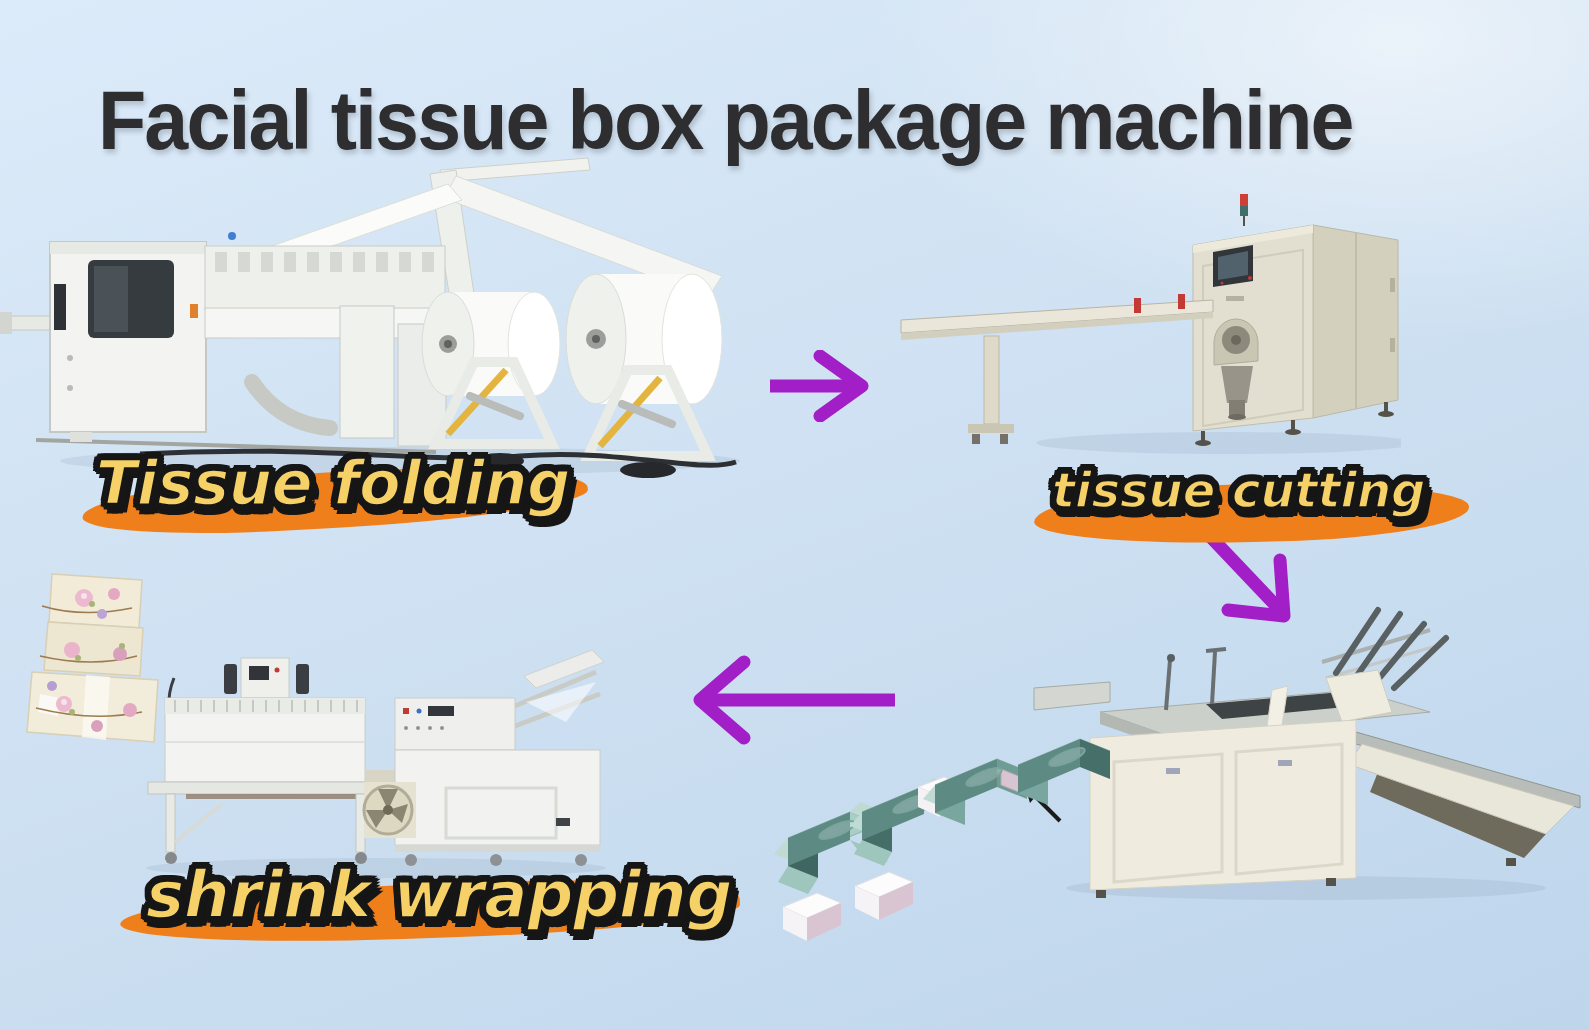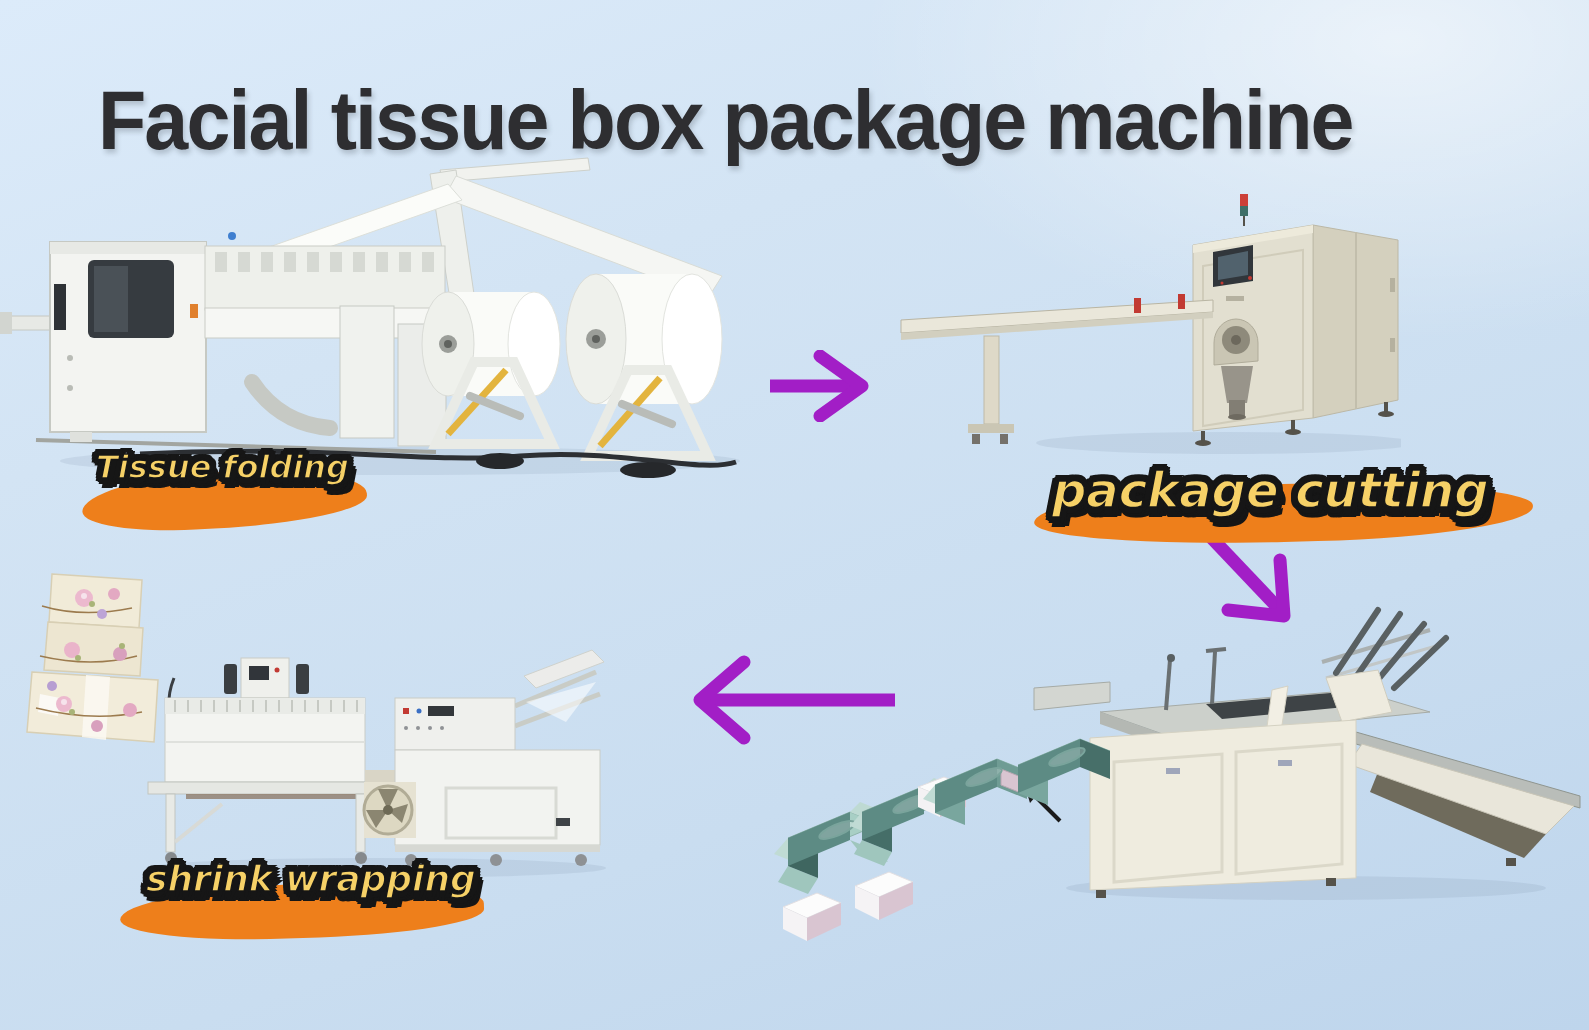--- a/index.html
+++ b/index.html
@@ -25,29 +25,29 @@
     color:#f6d167;-webkit-text-stroke:1.5px #161616;
     text-shadow:
       6px 0 0 #161616,-6px 0 0 #161616,0 6px 0 #161616,0 -6px 0 #161616,
       4px 4px 0 #161616,-4px 4px 0 #161616,4px -4px 0 #161616,-4px -4px 0 #161616,
       6px 3px 0 #161616,-6px 3px 0 #161616,6px -3px 0 #161616,-6px -3px 0 #161616,
       3px 6px 0 #161616,-3px 6px 0 #161616,3px -6px 0 #161616,-3px -6px 0 #161616,
       2px 8px 0 #161616,6px 8px 0 #161616,8px 6px 0 #161616,9px 9px 0 #161616,
       5px 10px 0 #161616,0 10px 0 #161616;
   }
   #label-folding{left:96px;top:448px;}
-  #label-folding .label-text{font-size:32px;}
+  #label-folding .label-text{font-size:60px;}
   #label-folding .blob{left:-14px;right:-18px;top:24px;height:56px;
     border-radius:52% 48% 58% 42%/62% 55% 48% 45%;transform:rotate(-3deg);}
   #label-cutting{left:1052px;top:462px;}
   #label-cutting .label-text{font-size:48px;}
   #label-cutting .blob{left:-18px;right:-44px;top:22px;height:58px;
     border-radius:48% 55% 45% 52%/58% 50% 52% 46%;transform:rotate(-1.5deg);}
   #label-wrapping{left:146px;top:858px;}
-  #label-wrapping .label-text{font-size:36px;}
+  #label-wrapping .label-text{font-size:64px;}
   #label-wrapping .blob{left:-26px;right:-8px;top:26px;height:54px;
     border-radius:55% 45% 50% 50%/60% 52% 46% 50%;transform:rotate(-2deg);}
   #label-packing{left:1100px;top:896px;}
   #label-packing .label-text{font-size:50px;word-spacing:16px;}
   #label-packing .blob{left:-22px;right:-28px;top:24px;height:62px;
     border-radius:50% 50% 55% 45%/55% 58% 44% 50%;transform:rotate(-2deg);}
   .arrow{position:absolute;z-index:15;}
 </style>
 </head>
 <body>
@@ -423,21 +423,21 @@
     <polyline points="64,10 20,48 64,86" stroke="#a21ec6" stroke-width="13" stroke-linecap="round" stroke-linejoin="round"></polyline>
   </svg>
 
   <div class="stage-label" id="label-folding">
     <span class="blob"></span>
     <span class="label-text">Tissue folding</span>
   </div>
 
   <div class="stage-label" id="label-cutting">
     <span class="blob"></span>
-    <span class="label-text">package cutting</span>
+    <span class="label-text">tissue cutting</span>
   </div>
 
   <div class="stage-label" id="label-wrapping">
     <span class="blob"></span>
     <span class="label-text">shrink wrapping</span>
   </div>
 
 
 </div>
 

